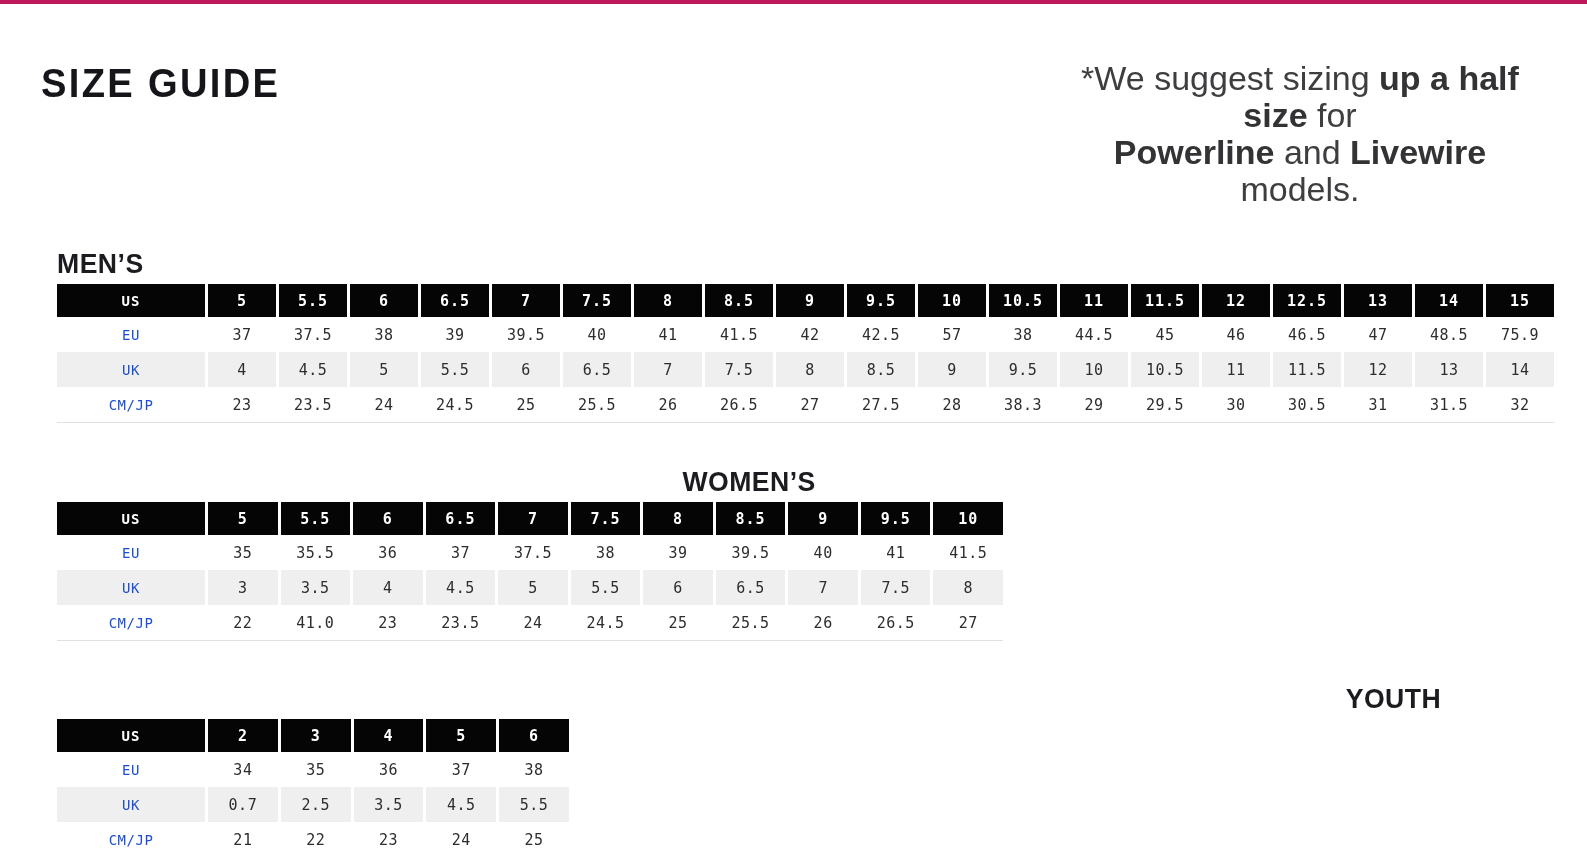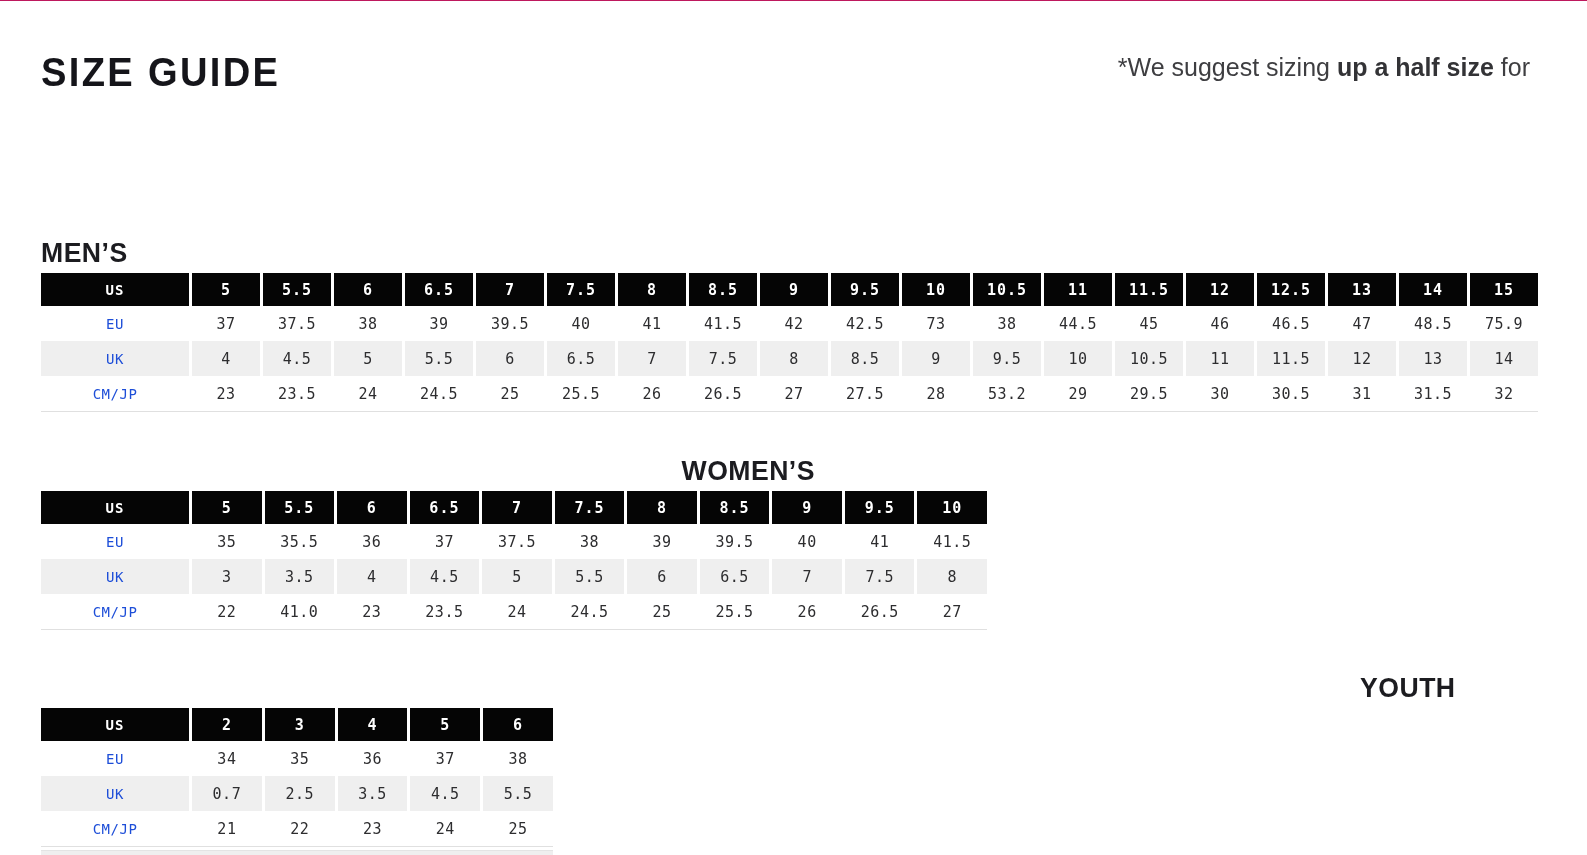--- a/index.html
+++ b/index.html
@@ -5,22 +5,22 @@
   * { box-sizing: border-box; }
   html, body {
     margin: 0; padding: 0;
     background: #ffffff;
     width: 1587px; height: 855px;
     overflow: hidden;
     font-family: "Liberation Sans", sans-serif;
   }
   .page {
     width: 1587px; height: 855px;
-    padding: 0 57px 0 41px;
-    border-top: 1px solid #be185d;
+    padding: 8px 57px 0 41px;
+    border-top: 4px solid #be185d;
     overflow: hidden;
   }
 
   
   .page-header {
     display: flex;
     justify-content: space-between;
     align-items: flex-start;
     padding-top: 46px;
     height: 122px;
@@ -30,32 +30,32 @@
     font-size: 41px;
     line-height: 50px;
     font-weight: 700;
     letter-spacing: 2.5px;
     color: #15151a;
     transform: scaleX(0.93);
     transform-origin: left center;
     white-space: nowrap;
   }
   .sizing-note {
-    font-size: 25px;
+    font-size: 34px;
     line-height: 37px;
     color: #3e3e41;
     text-align: center;
     margin-top: 2px;
     max-width: 460px;
   }
   .sizing-note b { color: #333336; }
 
   
   main { margin-top: 116px; }
-  section.size-section { margin: 0; }
+  section.size-section { margin: 16px; }
   section.sec-womens { margin-top: 45px; text-align: center; }
   section.sec-youth  { margin-top: 44px; text-align: right; }
   .section-heading {
     margin: 0 0 6px 0;
     font-size: 28px;
     line-height: 28px;
     font-weight: 700;
     letter-spacing: 0.5px;
     color: #1c1c20;
     transform: scaleX(0.95);
@@ -110,20 +110,21 @@
 </style>
 </head>
 <body>
 
 <div class="page">
 
   <div class="page-header">
     <h1 class="page-title">SIZE GUIDE</h1>
     <div class="sizing-note">
       <div><span>*We suggest sizing </span><b>up a half size</b><span> for</span></div>
+      <div><b>Powerline</b><span> and </span><b>Livewire</b><span> models.</span></div>
     </div>
   </div>
 
   <main>
       <section class="size-section sec-mens">
         <h2 class="section-heading">MEN’S</h2>
         <div class="size-table t-mens">
           <div class="trow header-row">
             <div class="tcell label-cell">US</div>
             <div class="tcell">5</div>
@@ -151,21 +152,21 @@
             <div class="tcell">37</div>
             <div class="tcell">37.5</div>
             <div class="tcell">38</div>
             <div class="tcell">39</div>
             <div class="tcell">39.5</div>
             <div class="tcell">40</div>
             <div class="tcell">41</div>
             <div class="tcell">41.5</div>
             <div class="tcell">42</div>
             <div class="tcell">42.5</div>
-            <div class="tcell">73</div>
+            <div class="tcell">57</div>
             <div class="tcell">38</div>
             <div class="tcell">44.5</div>
             <div class="tcell">45</div>
             <div class="tcell">46</div>
             <div class="tcell">46.5</div>
             <div class="tcell">47</div>
             <div class="tcell">48.5</div>
             <div class="tcell">75.9</div>
           </div>
           <div class="trow stripe-row">
@@ -196,21 +197,21 @@
             <div class="tcell">23.5</div>
             <div class="tcell">24</div>
             <div class="tcell">24.5</div>
             <div class="tcell">25</div>
             <div class="tcell">25.5</div>
             <div class="tcell">26</div>
             <div class="tcell">26.5</div>
             <div class="tcell">27</div>
             <div class="tcell">27.5</div>
             <div class="tcell">28</div>
-            <div class="tcell">53.2</div>
+            <div class="tcell">38.3</div>
             <div class="tcell">29</div>
             <div class="tcell">29.5</div>
             <div class="tcell">30</div>
             <div class="tcell">30.5</div>
             <div class="tcell">31</div>
             <div class="tcell">31.5</div>
             <div class="tcell">32</div>
           </div>
         </div>
       </section>

